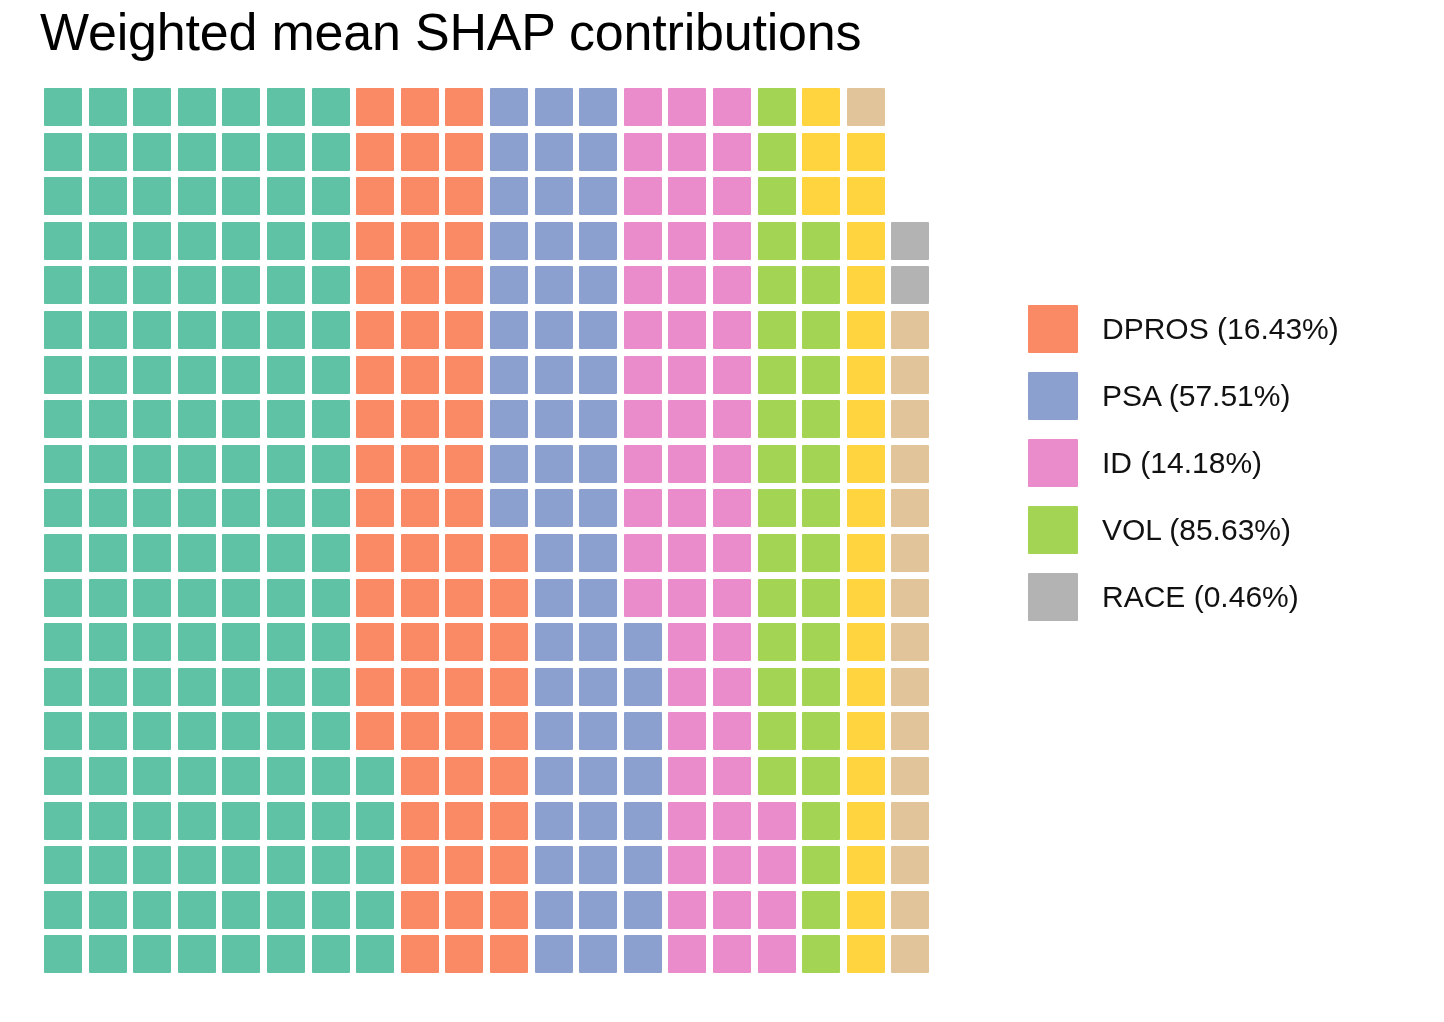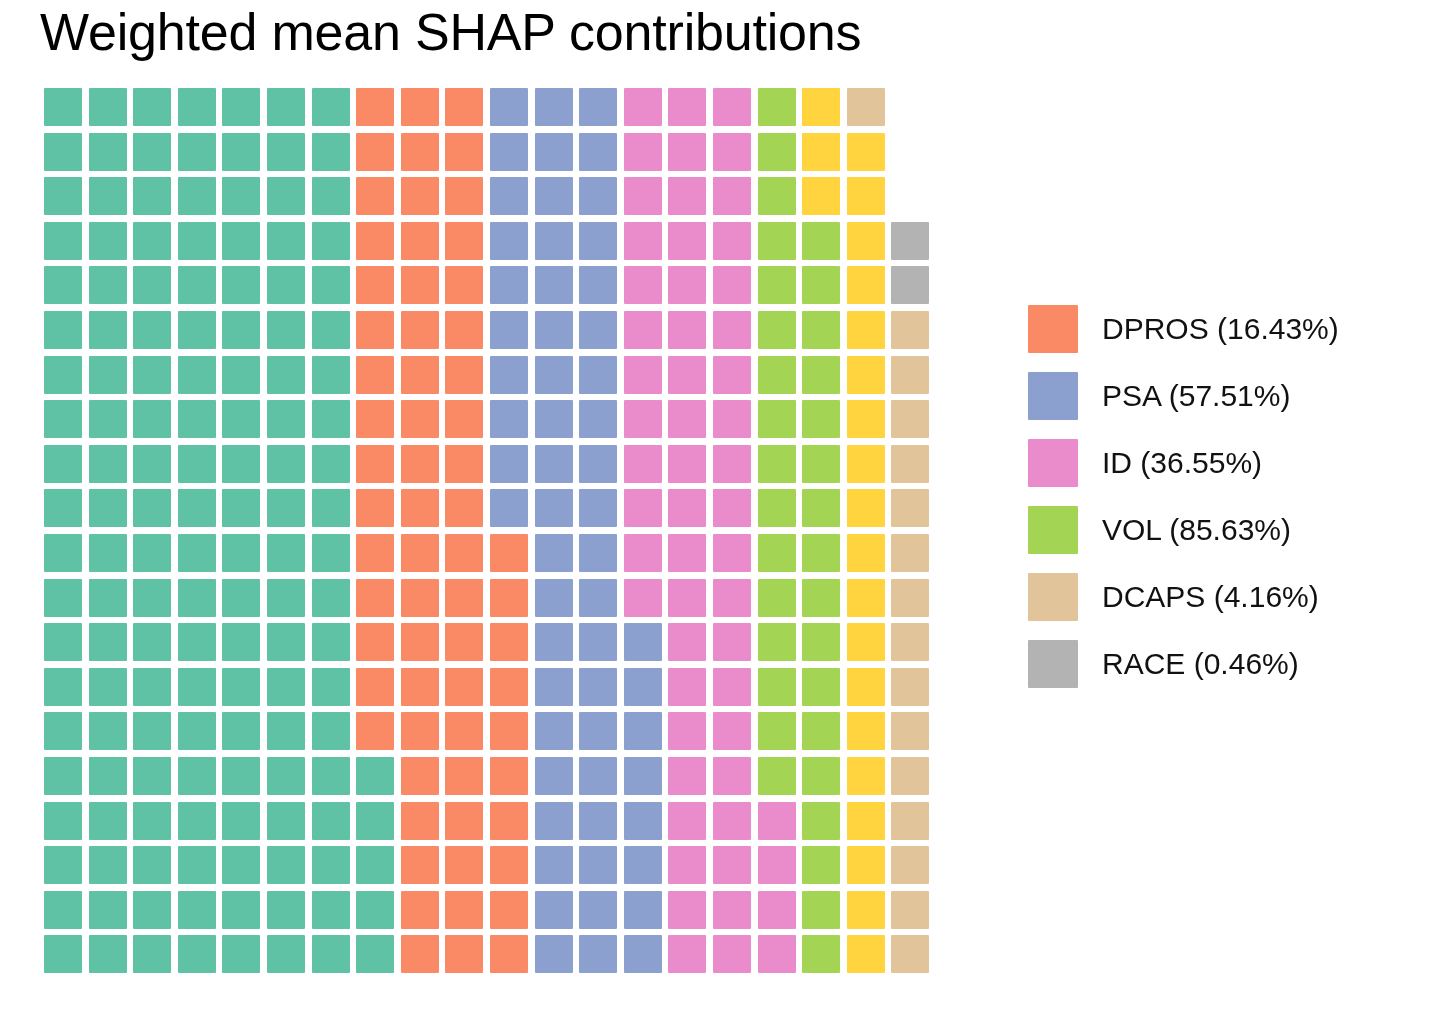--- a/index.html
+++ b/index.html
@@ -539,29 +539,25 @@
       <div class="legend-item">
         <div class="legend-swatch" style="background: rgb(250, 138, 101);"></div>
         <div class="legend-label">DPROS (16.43%)</div>
       </div>
       <div class="legend-item">
         <div class="legend-swatch" style="background: rgb(140, 160, 207);"></div>
         <div class="legend-label">PSA (57.51%)</div>
       </div>
       <div class="legend-item">
         <div class="legend-swatch" style="background: rgb(234, 140, 204);"></div>
-        <div class="legend-label">ID (36.55%)</div>
+        <div class="legend-label">ID (14.18%)</div>
       </div>
       <div class="legend-item">
         <div class="legend-swatch" style="background: rgb(163, 212, 83);"></div>
         <div class="legend-label">VOL (85.63%)</div>
       </div>
       <div class="legend-item">
-        <div class="legend-swatch" style="background: rgb(226, 196, 154);"></div>
-        <div class="legend-label">DCAPS (4.16%)</div>
-      </div>
-      <div class="legend-item">
         <div class="legend-swatch" style="background: rgb(179, 179, 179);"></div>
         <div class="legend-label">RACE (0.46%)</div>
       </div>
     </div>
 
 </div>
 
 </body></html>

